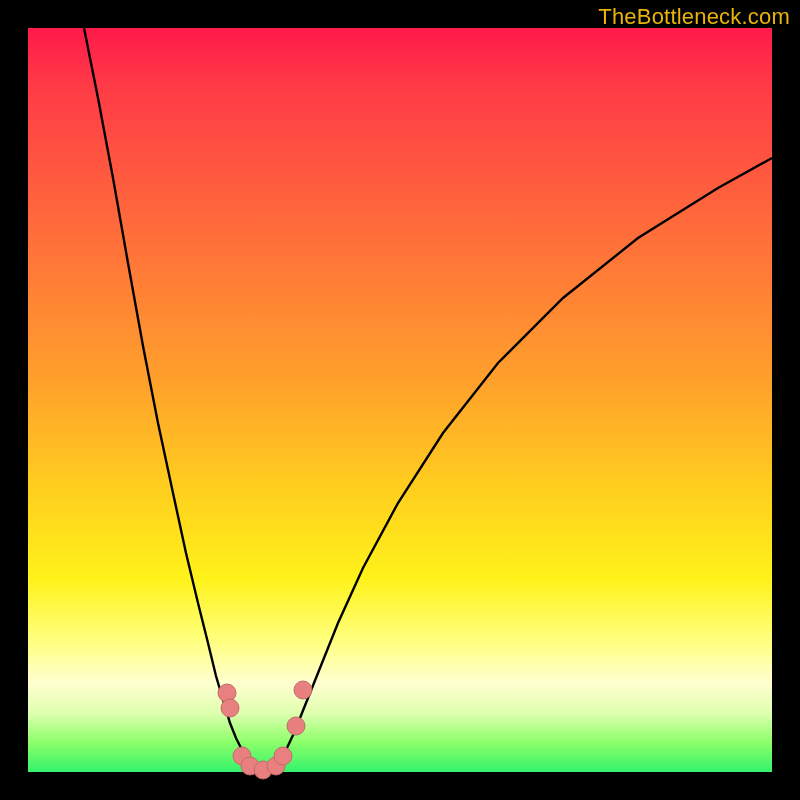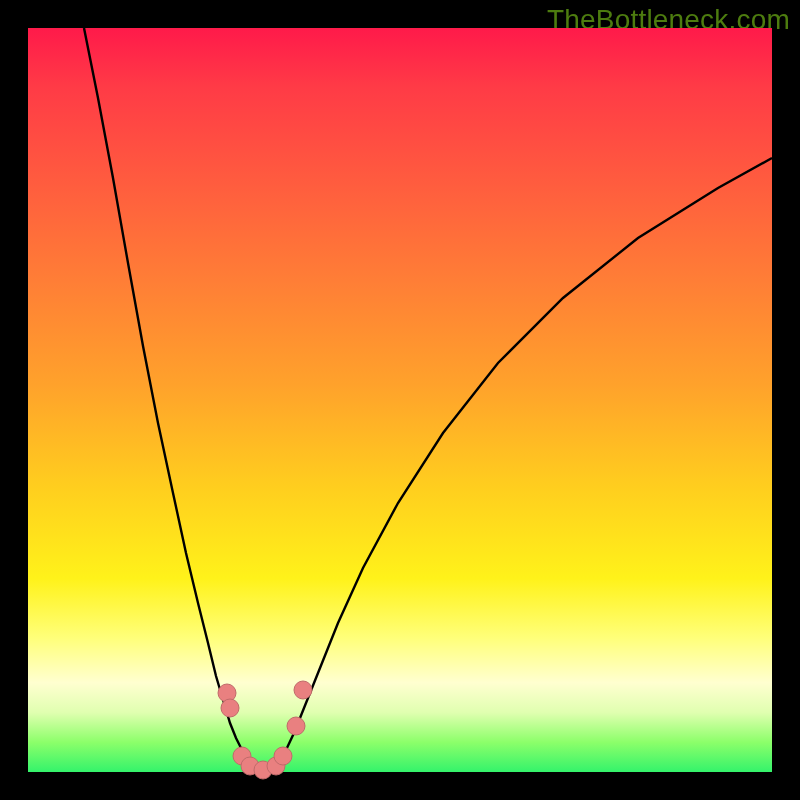--- a/index.html
+++ b/index.html
@@ -39,22 +39,22 @@
       #ffffd0 88%,
       #e0ffb0 92%,
       #8cff6a 96%,
       #34f36b 100%
     );
   }
   .watermark {
     position: absolute;
     top: 4px;
     right: 10px;
-    color: #4d7c0f;
-    font-size: 28px;
+    color: #eab308;
+    font-size: 22px;
     font-weight: 500;
     letter-spacing: 0.2px;
     user-select: none;
   }
   svg.curve {
     position: absolute;
     left: 0;
     top: 0;
     width: 744px;
     height: 744px;

